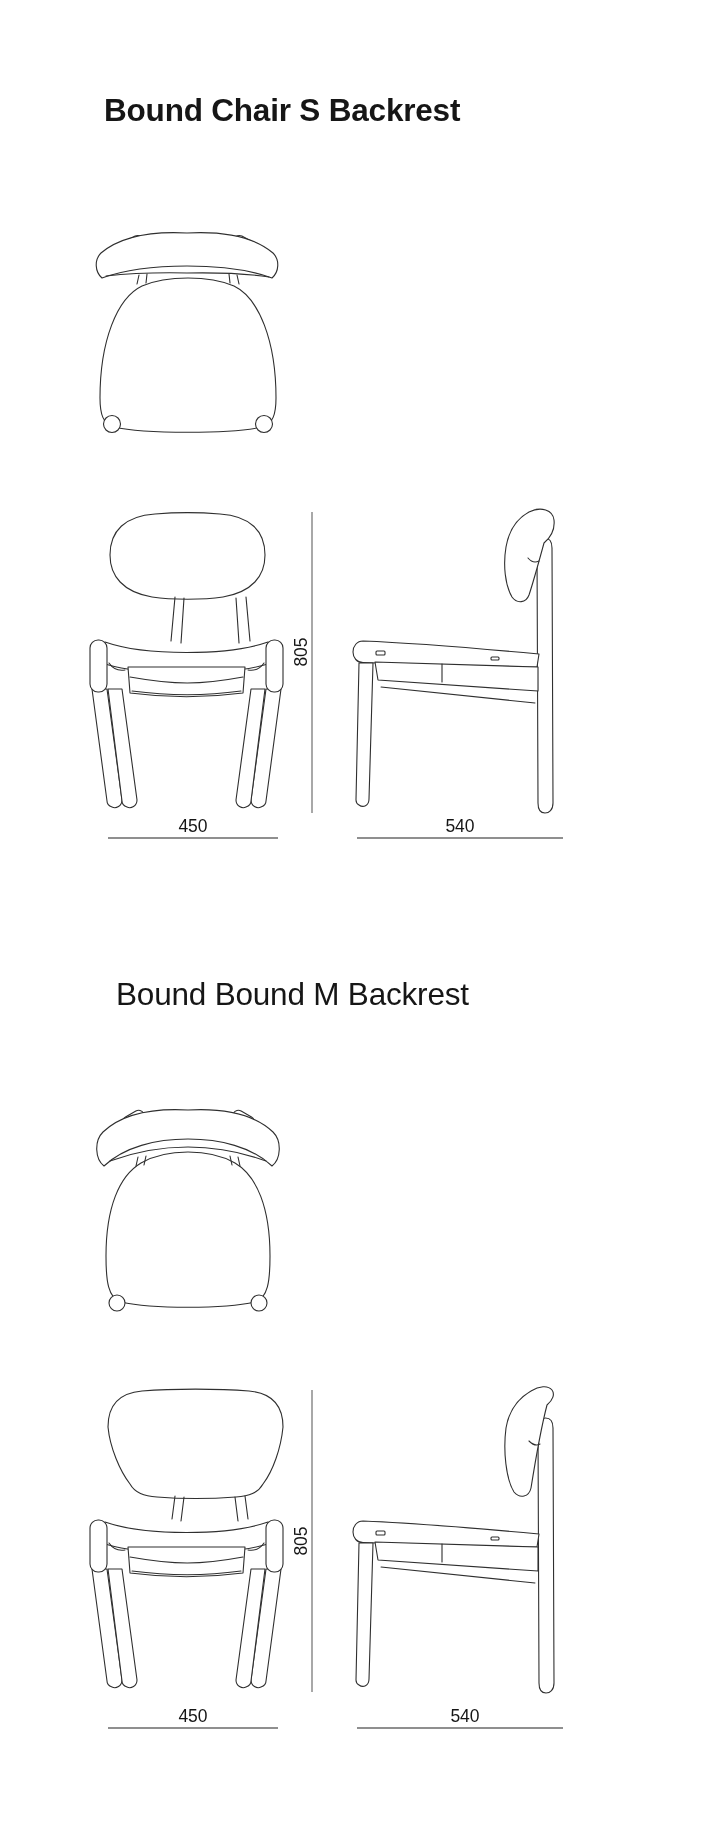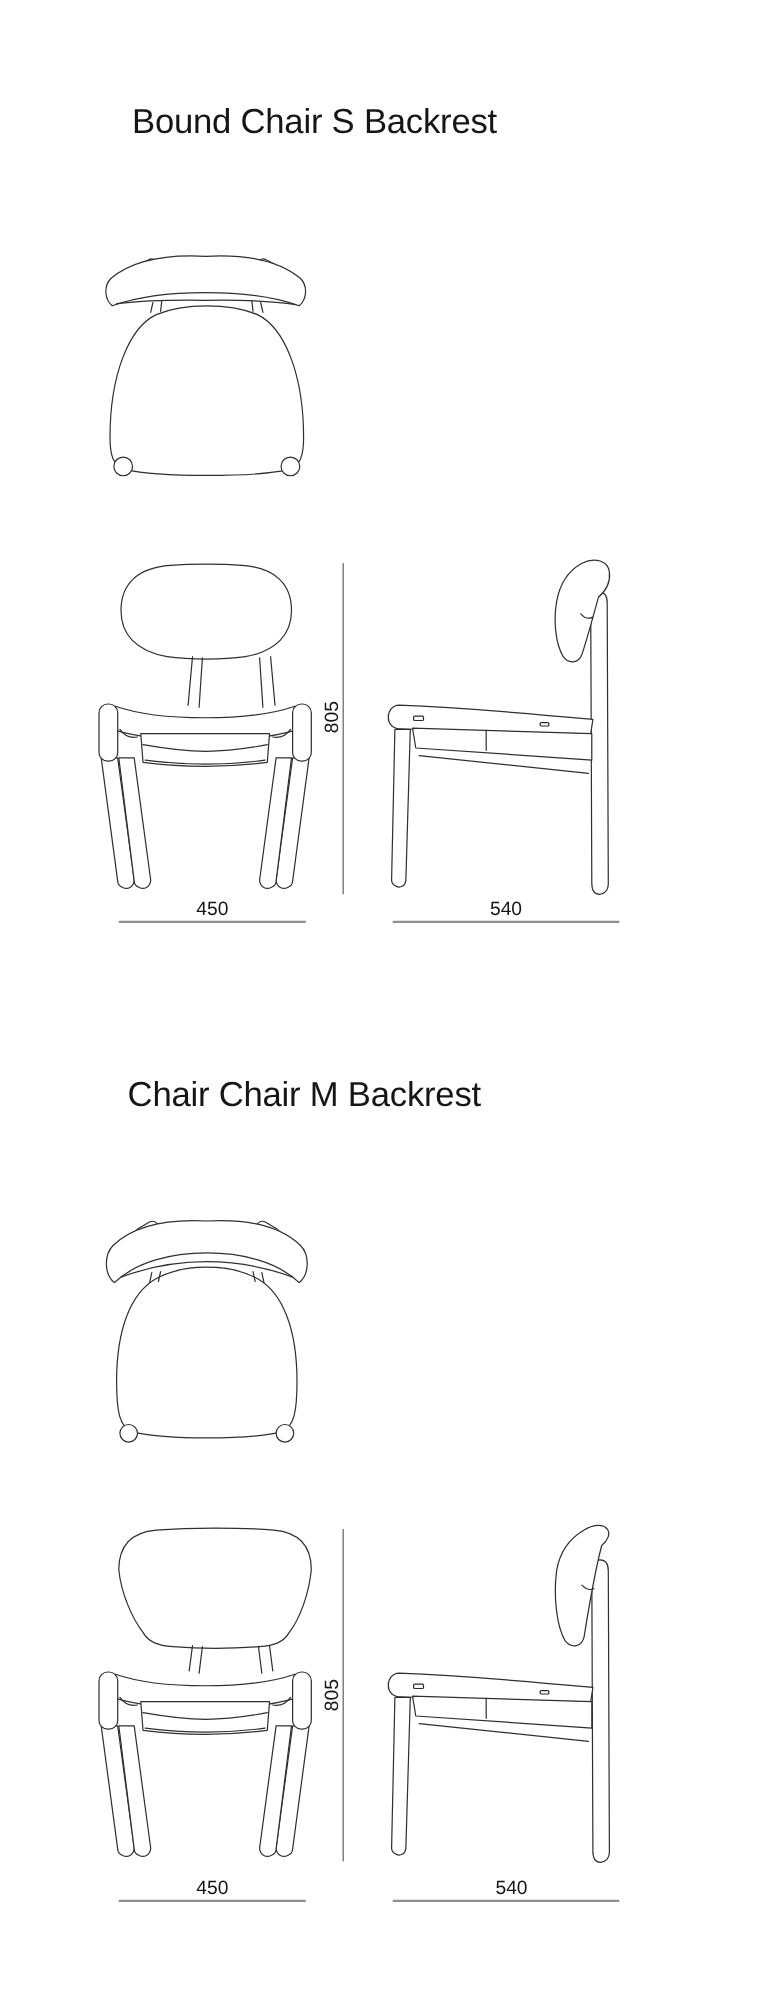--- a/index.html
+++ b/index.html
@@ -13,21 +13,21 @@
   }
   .section-title{
     position:absolute;
     margin:0;
     font-size:31.5px;
     font-weight:500;
     letter-spacing:-0.2px;
     color:#161616;
     white-space:nowrap;
   }
-  .title-s{left:120px;top:92px;}
+  .title-s{left:104px;top:92px;font-weight:bold;}
   .title-m{left:116px;top:976px;}
   svg{position:absolute;overflow:visible;}
   .v-top-s{left:92px;top:228px;}
   .v-front-s{left:85px;top:505px;}
   .v-side-s{left:345px;top:505px;}
   .v-top-m{left:92px;top:1106px;}
   .v-front-m{left:85px;top:1383px;}
   .v-side-m{left:345px;top:1383px;}
   .ln{fill:#ffffff;stroke:#2f2f2f;stroke-width:1.1;stroke-linejoin:round;stroke-linecap:round;}
   .st{fill:none;stroke:#2f2f2f;stroke-width:1.1;stroke-linejoin:round;stroke-linecap:round;}
@@ -110,21 +110,21 @@
         <rect class="ln" x="146" y="152" width="8" height="3" rx="1"></rect>
       </g>
       <path class="ln" d="M 14,158 L 28,158 L 24,294 C 24,301 18,303 14,300 C 12,299 11,297 11,295 Z"></path>
     </g>
     <g>
       <line class="dimh" x1="12" y1="333" x2="218" y2="333"></line>
       <text class="dimtxt" x="115" y="327">540</text>
     </g>
   </svg>
 
-  <h1 class="section-title title-m">Chair Chair M Backrest</h1>
+  <h1 class="section-title title-m">Bound Bound M Backrest</h1>
 
   <svg class="v-top-m" width="192" height="212" viewBox="0 0 192 212">
     <g>
       <g>
         <rect class="ln" x="-11" y="-5.5" width="23" height="11" rx="5.5" transform="translate(41,13) rotate(-30)"></rect>
         <rect class="ln" x="-12" y="-5.5" width="23" height="11" rx="5.5" transform="translate(152,13) rotate(30)"></rect>
       </g>
       <g>
         <path class="ln" d="M 14,150 C 14,102 27,70 49,57 C 63,49 79,46 96,46 C 113,46 129,49 143,57 C 165,70 178,102 178,150 C 178,175 176,192 163,196 C 132,203 60,203 29,196 C 16,192 14,175 14,150 Z"></path>
         <circle class="ln" cx="25" cy="197" r="8"></circle>

